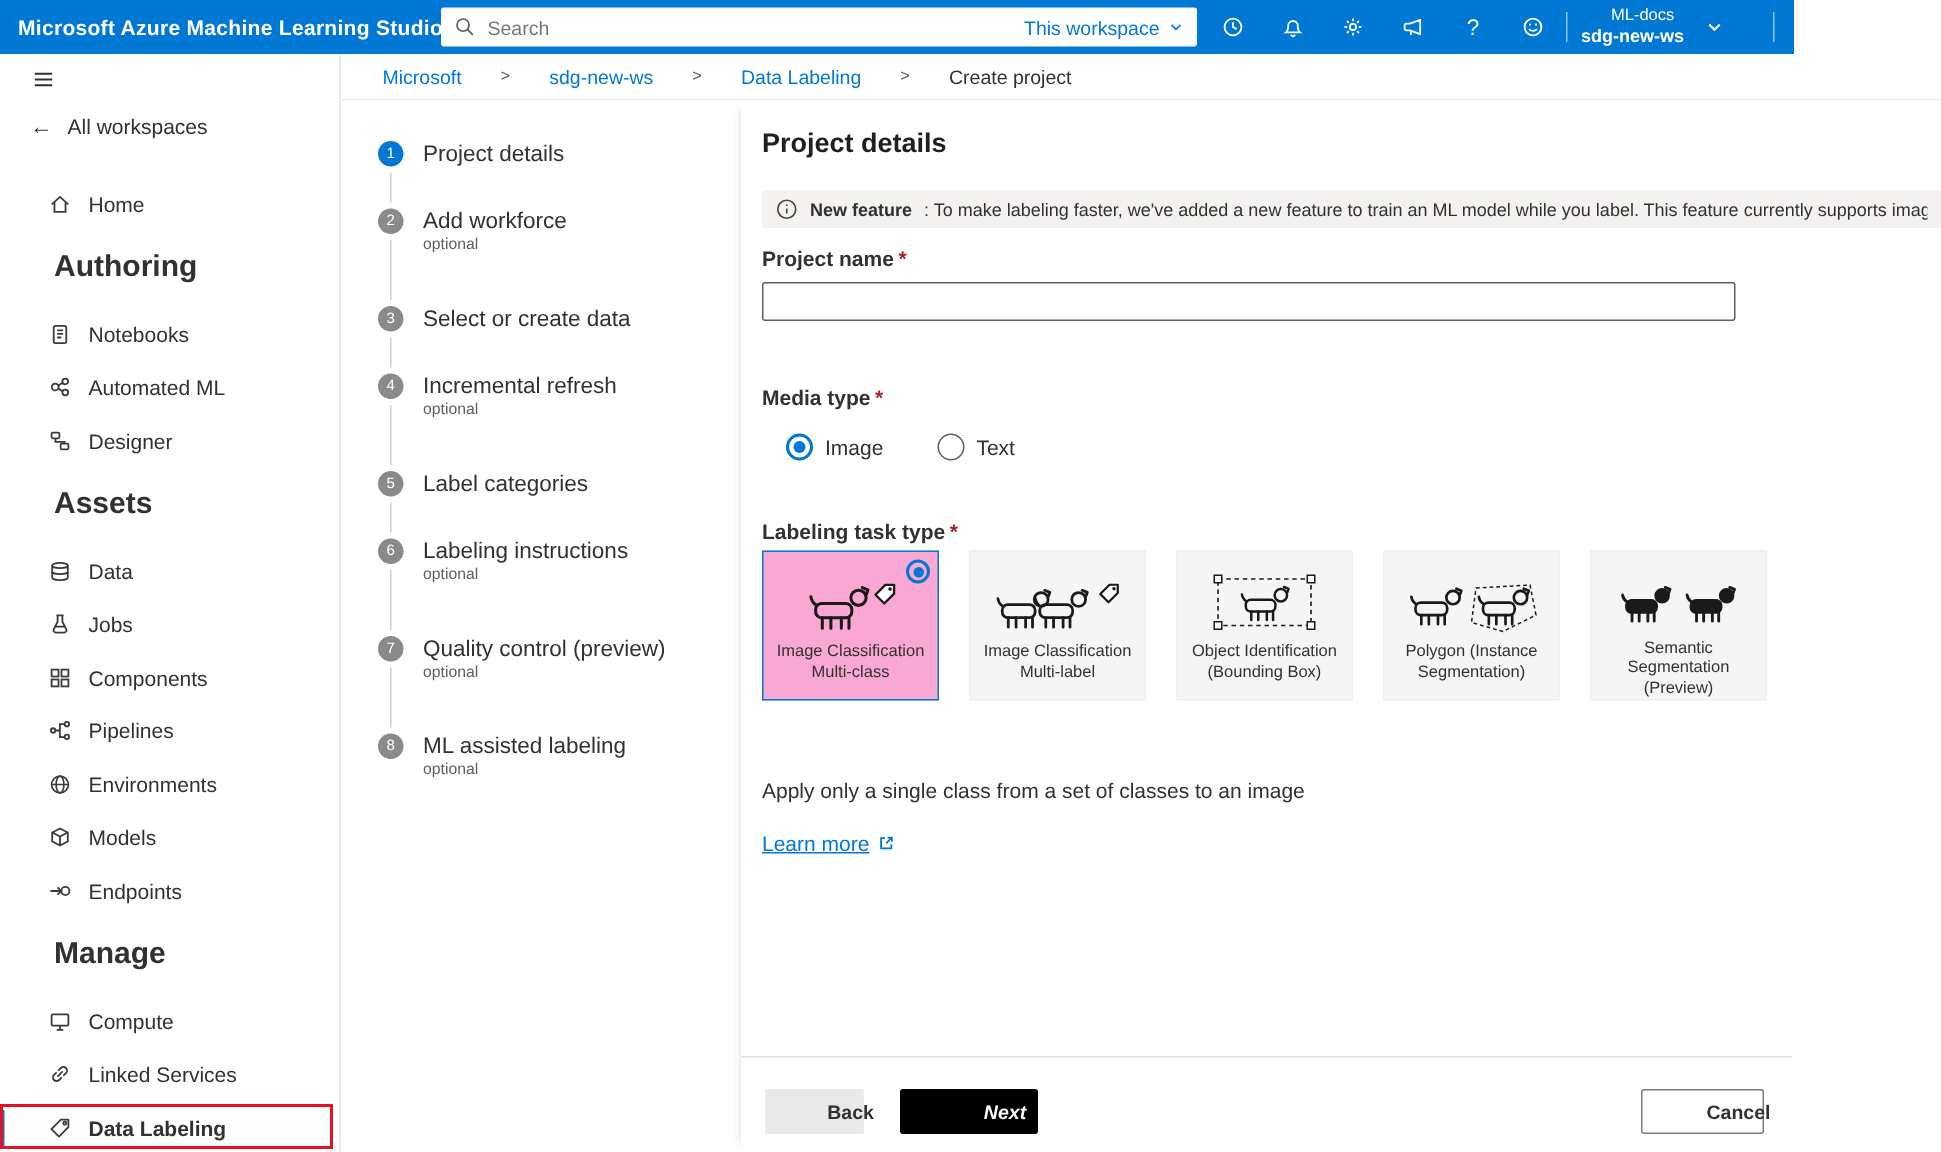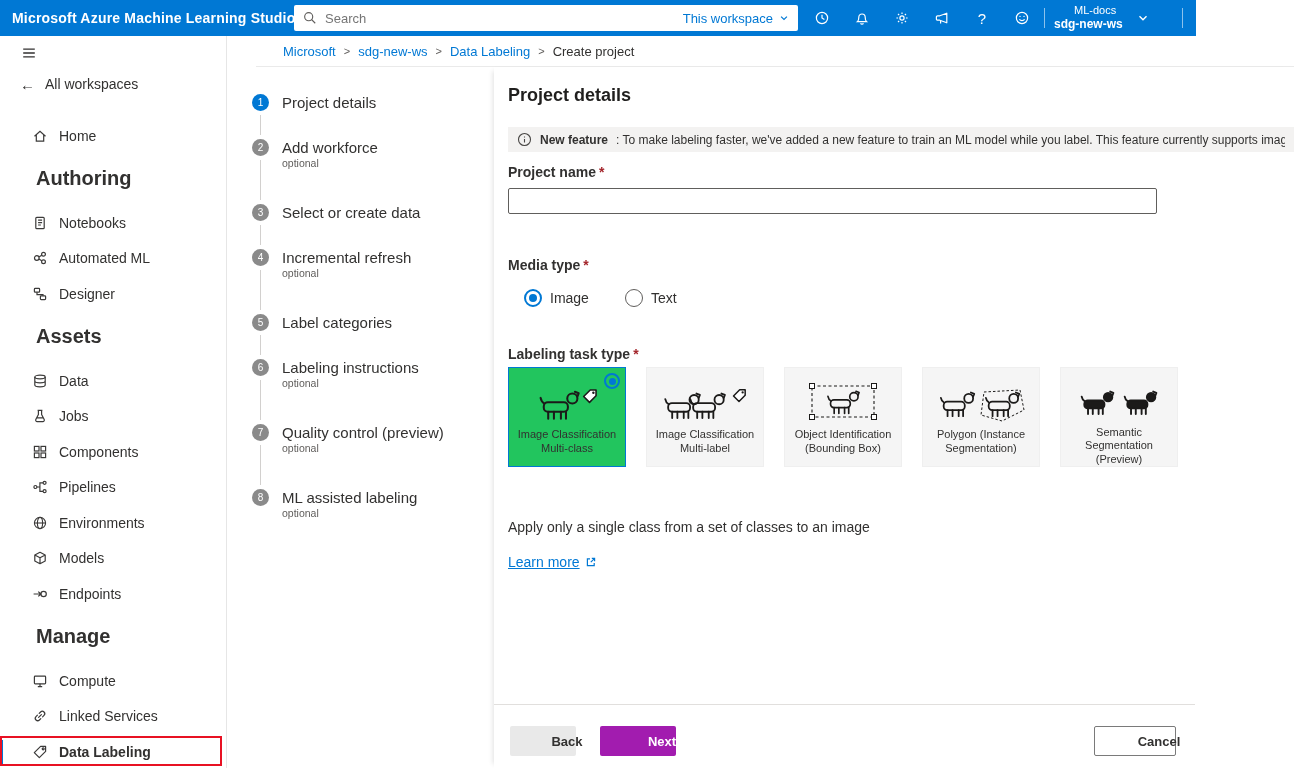--- a/index.html
+++ b/index.html
@@ -20,21 +20,21 @@
   .tb-icons { position:absolute; left:802px; top:0; height:36px; display:flex; }
   .tb-iconbtn { width:40px; height:36px; display:flex; align-items:center; justify-content:center; cursor:pointer; }
   .tb-help { font-size:15px; }
   .tb-div { position:absolute; top:8px; width:1px; height:20px; background:rgba(255,255,255,.55); }
   .ws-sel { position:absolute; left:1054px; top:0; height:36px; display:flex; align-items:center; gap:14px; cursor:pointer; }
   .ws-names { display:flex; flex-direction:column; line-height:1.2; }
   .ws-dir { font-size:11px;margin-left:20px; }
   .ws-name { font-size:12px; font-weight:700; }
 
   
-  .breadcrumb { position:absolute; left:228px; top:36px; right:0; height:31px; background:#fff; border-bottom:1px solid #eaeaea; display:flex; align-items:center; gap:8px; padding-left:27px; font-size:13px;margin-left:28px; }
+  .breadcrumb { position:absolute; left:228px; top:36px; right:0; height:31px; background:#fff; border-bottom:1px solid #eaeaea; display:flex; align-items:center; gap:26px; padding-left:27px; font-size:13px; }
   .bc-link { color:#0078d4; cursor:pointer; }
   .bc-sep { color:#605e5c; font-size:11px; }
   .bc-current { color:#323130; }
 
   
   .sidebar { position:absolute; left:0; top:36px; width:227px; bottom:0; background:#fff; border-right:1px solid #e6e6e6; }
   .hamburger { height:34px; display:flex; align-items:center; padding-left:21px; cursor:pointer; }
   .side-back { height:28px; display:flex; align-items:center; gap:10px; padding-left:20px; font-size:14px; cursor:pointer; }
   .back-arrow { font-size:15px; }
   .side-spacer { height:20px; }
@@ -65,32 +65,32 @@
   .label-project { top:97px; } .label-media { top:190px; } .label-task { top:279px; }
   .req { color:#a4262c; margin-left:3px; }
   .name-input { position:absolute; left:14px; top:121px; width:649px; height:26px; border:1px solid #605e5c; border-radius:2px; font-size:13px; padding:0 8px; outline:none; font-family:inherit; background:#fff; }
   .radios { position:absolute; left:30px; top:222px; display:flex; gap:36px; }
   .radio-opt { display:flex; align-items:center; gap:8px; font-size:14px; cursor:pointer; }
   .radio { width:18px; height:18px; border-radius:50%; border:1px solid #605e5c; background:#fff; position:relative; }
   .radio.checked { border:2px solid #0078d4; }
   .radio.checked::after { content:""; position:absolute; inset:3px; border-radius:50%; background:#0078d4; }
   .cards { position:absolute; left:14px; top:300px; display:flex; gap:20px; }
   .card { width:118px; height:100px; background:#f5f5f5; border:1px solid #efefef; display:flex; flex-direction:column; align-items:center; cursor:pointer; position:relative; }
-  .card.selected { background:#22c55e; border:1px solid #0078d4; }
+  .card.selected { background:#f9a8d4; border:1px solid #0078d4; }
   .card-radio { position:absolute; top:5px; right:5px; width:16px; height:16px; border-radius:50%; border:2px solid #0078d4; }
   .card-radio::after { content:""; position:absolute; inset:2.5px; border-radius:50%; background:#0078d4; }
   .card-icon { height:50px; display:flex; align-items:flex-end; justify-content:center; margin-top:5px; color:#1b1a19; }
   .card-label { font-size:11px; line-height:13.5px; text-align:center; color:#323130; margin-top:5px; padding:0 4px; }
   .desc { position:absolute; left:14px; top:452px; font-size:14px; }
   .learn { position:absolute; left:14px; top:487px; display:flex; align-items:center; gap:5px; color:#0078d4; font-size:14px; cursor:pointer; }
   .learn .lm-text { text-decoration:underline; }
   .footer-line { position:absolute; left:0; top:637px; width:701px; border-top:1px solid #e1dfdd; }
   .btn { position:absolute; top:659px; height:30px; border-radius:2px; font-size:13px; font-weight:700; display:flex; align-items:center; justify-content:center; cursor:pointer;padding-left:48px; }
   .btn-back { left:16px; width:66px; background:#e9e9e9; color:#323130; }
-  .btn-next { left:106px; width:76px; background:#a21caf; color:#fff; }
+  .btn-next { left:106px; width:92px; background:#000000; color:#fff;font-style:italic; }
   .btn-cancel { left:600px; width:82px; background:#fff; color:#323130; border:1px solid #7a7a7a; }
 </style>
 </head>
 <body>
 
 <svg width="0" height="0" style="position:absolute" aria-hidden="true">
   <defs>
     <symbol id="dog" viewBox="0 0 36 26">
       <g fill="none" stroke="currentColor" stroke-width="1.6" stroke-linecap="round" stroke-linejoin="round">
         <path d="M6.5 11.5 Q4 10 3.5 7"></path>

